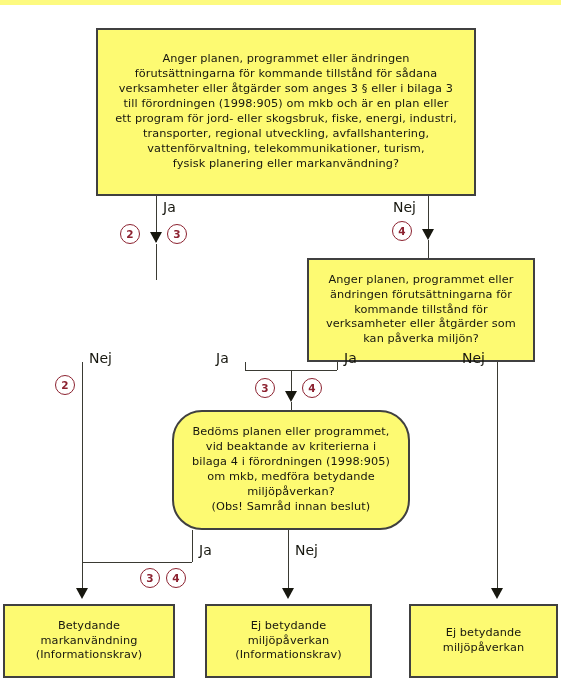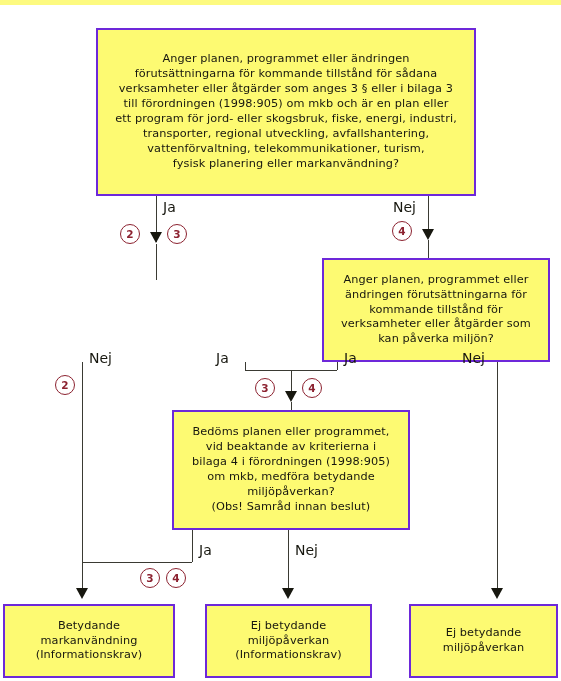--- a/index.html
+++ b/index.html
@@ -23,38 +23,38 @@
     left: 0;
     top: 0;
     width: 561px;
     height: 5px;
     background: #fdfa80;
   }
   .node {
     position: absolute;
     box-sizing: border-box;
     background: #fdfa72;
-    border: 2px solid #6d28d9;
+    border: 2px solid #404040;
     display: flex;
     align-items: center;
     justify-content: center;
     text-align: center;
     color: #17170f;
     line-height: 1.32;
     letter-spacing: 0.1px;
   }
   .node .txt {
     display: block;
     white-space: pre-line;
     padding: 0 6px;
   }
   #node-main { left: 96px; top: 28px; width: 380px; height: 168px; font-size: 11.3px; }
   #node-left { left: 38px; top: 280px; width: 230px; height: 82px; font-size: 11.3px; }
-  #node-right { left: 322px; top: 258px; width: 228px; height: 104px; font-size: 11.3px; }
-  #node-center { left: 172px; top: 410px; width: 238px; height: 120px; font-size: 11.3px; }
+  #node-right { left: 307px; top: 258px; width: 228px; height: 104px; font-size: 11.3px; }
+  #node-center { left: 172px; top: 410px; width: 238px; height: 120px; font-size: 11.3px; border-radius: 30px; }
   #out-1 { left: 3px; top: 604px; width: 172px; height: 74px; font-size: 11.3px; }
   #out-2 { left: 205px; top: 604px; width: 167px; height: 74px; font-size: 11.3px; }
   #out-3 { left: 409px; top: 604px; width: 149px; height: 74px; font-size: 11.3px; }
 
   
   .vline {
     position: absolute;
     width: 0;
     border-left: 1.6px solid #3a3a33;
   }

